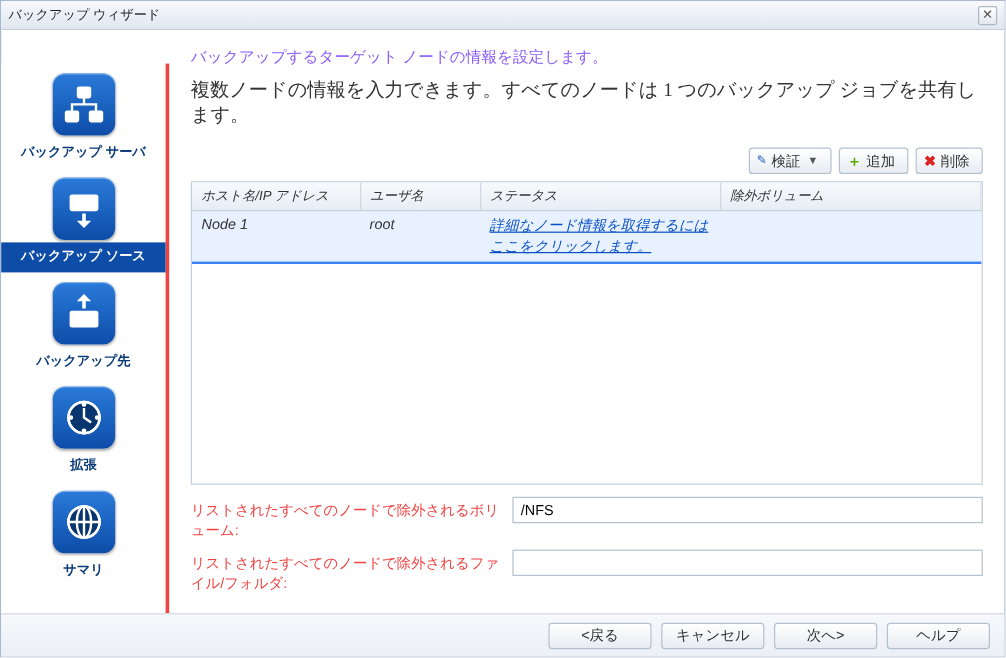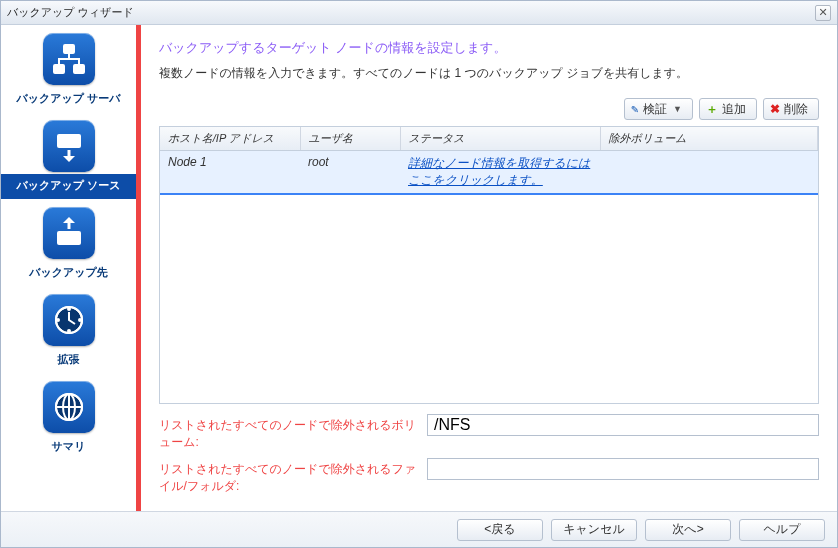--- a/index.html
+++ b/index.html
@@ -39,25 +39,26 @@
     font-size:11px;color:#555;cursor:pointer;
   }
   .body {
     flex: 1;
     display: flex;
     min-height: 0;
   }
   .sidebar {
     width: 140px;
     background: #fff;
-    border-right: 5px solid #ef4444;
+    border-right: 3px solid #ef4444;
     display: flex;
     flex-direction: column;
     align-items: stretch;
     padding-top: 4px;
+    margin-top: 28px;
   }
   .step {
     display: flex;
     flex-direction: column;
     align-items: center;
     margin-bottom: 4px;
   }
   .step .icon {
     width: 52px; height: 52px;
     border-radius: 10px;
@@ -85,23 +86,24 @@
     padding: 14px 18px 8px 18px;
     min-width:0;
   }
   .main h1 {
     font-size: 13px;
     font-weight: normal;
     margin: 0 0 8px 0;
     color: #8b5cf6;
   }
   .main .sub {
-    font-size: 12px;
+    font-size: 16px;
     color: #333;
     margin-bottom: 6px;
+    font-family: Liberation Serif, serif;
   }
   .toolbar {
     display: flex;
     justify-content: flex-end;
     gap: 6px;
     margin: 10px 0 6px;
   }
   .btn {
     height: 22px;
     padding: 0 10px 0 6px;
@@ -152,21 +154,21 @@
   table.grid tbody tr.selected { background: #e7f1ff; }
   a.link { color: #0a50c4; text-decoration: underline; cursor:pointer;}
   .form-rows { margin-top: 10px; }
   .form-row { display:flex; align-items:flex-start; gap:8px; margin-bottom:8px; }
   .form-row .lbl { width: 260px; font-size:12px; color:#ef4444; line-height:1.4; padding-top:3px;}
   .form-row input[type="text"] {
     flex: 1;
     height: 22px;
     border: 1px solid #b5c0cf;
     padding: 0 6px;
-    font-size: 16px;
+    font-size: 12px;
     background:#fff;
   }
   .footer {
     height: 36px;
     border-top: 1px solid #d0d7e2;
     display:flex;
     align-items:center;
     justify-content:flex-end;
     gap:8px;
     padding: 0 12px;

